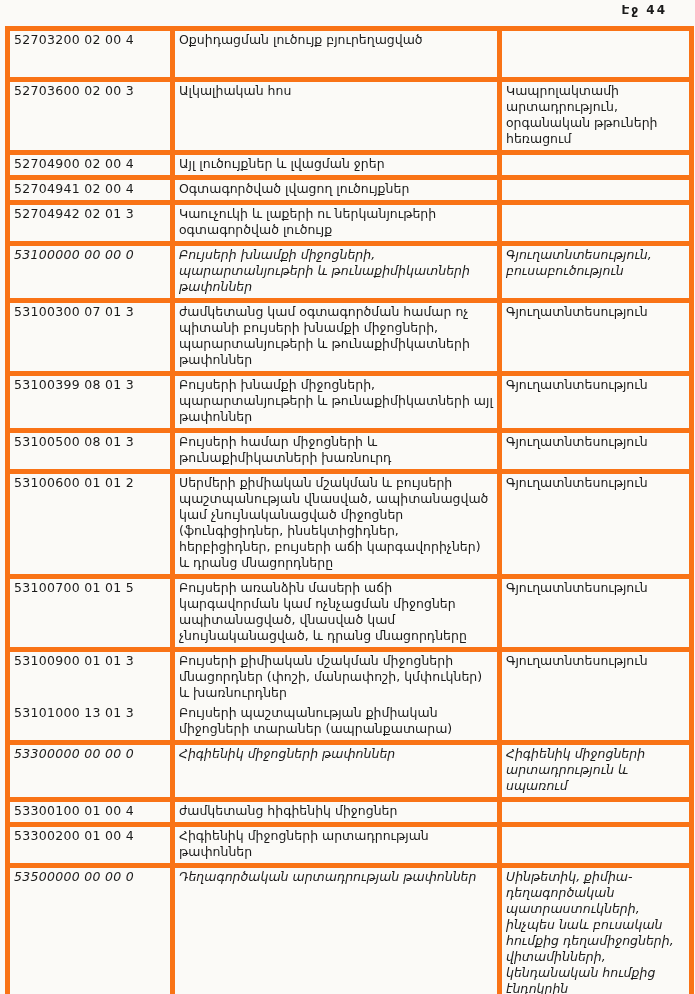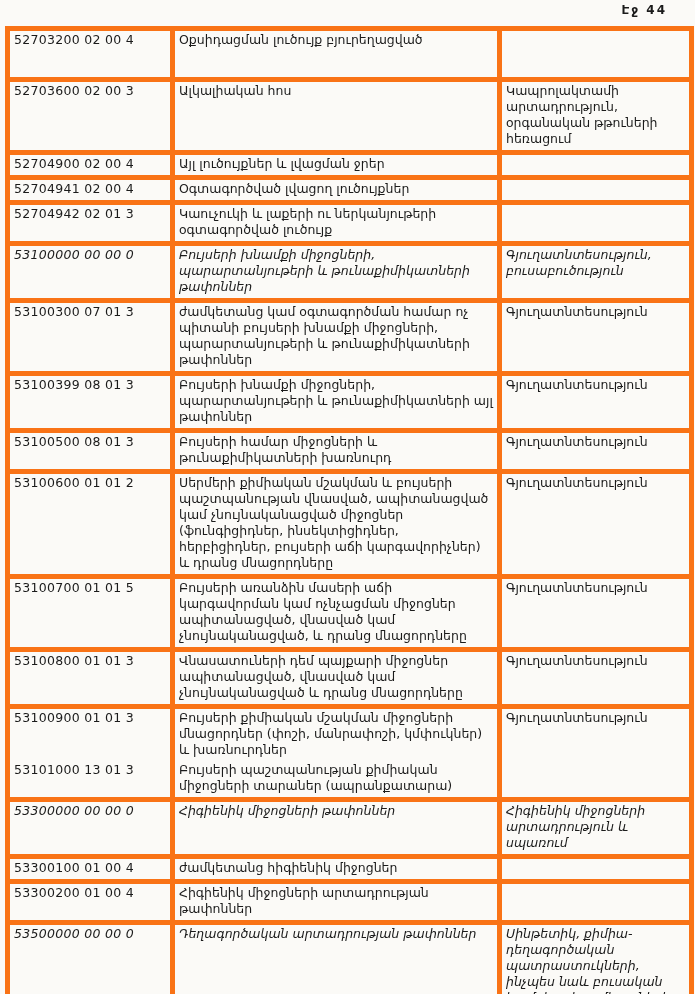--- a/index.html
+++ b/index.html
@@ -113,25 +113,20 @@
       <tr>
     <td class="code">53100600 01 01 2</td>
     <td class="desc">Սերմերի քիմիական մշակման և բույսերի պաշտպանության վնասված, ապիտանացված կամ չնույնականացված միջոցներ (ֆունգիցիդներ, ինսեկտիցիդներ, հերբիցիդներ, բույսերի աճի կարգավորիչներ) և դրանց մնացորդները</td>
     <td class="note">Գյուղատնտեսություն</td>
   </tr>
       <tr>
     <td class="code">53100700 01 01 5</td>
     <td class="desc">Բույսերի առանձին մասերի աճի կարգավորման կամ ոչնչացման միջոցներ ապիտանացված, վնասված կամ չնույնականացված, և դրանց մնացորդները</td>
     <td class="note">Գյուղատնտեսություն</td>
   </tr>
-      <tr>
-    <td class="code">53100800 01 01 3</td>
-    <td class="desc">Վնասատուների դեմ պայքարի միջոցներ ապիտանացված, վնասված կամ չնույնականացված և դրանց մնացորդները</td>
-    <td class="note">Գյուղատնտեսություն</td>
-  </tr>
       <tr class="pre-joined">
     <td class="code">53100900 01 01 3</td>
     <td class="desc">Բույսերի քիմիական մշակման միջոցների մնացորդներ (փոշի, մանրափոշի, կմփուկներ) և խառնուրդներ</td>
     <td class="note">Գյուղատնտեսություն</td>
   </tr>
       <tr class="joined">
     <td class="code">53101000 13 01 3</td>
     <td class="desc">Բույսերի պաշտպանության քիմիական միջոցների տարաներ (ապրանքատարա)</td>
     <td class="note"></td>
   </tr>

